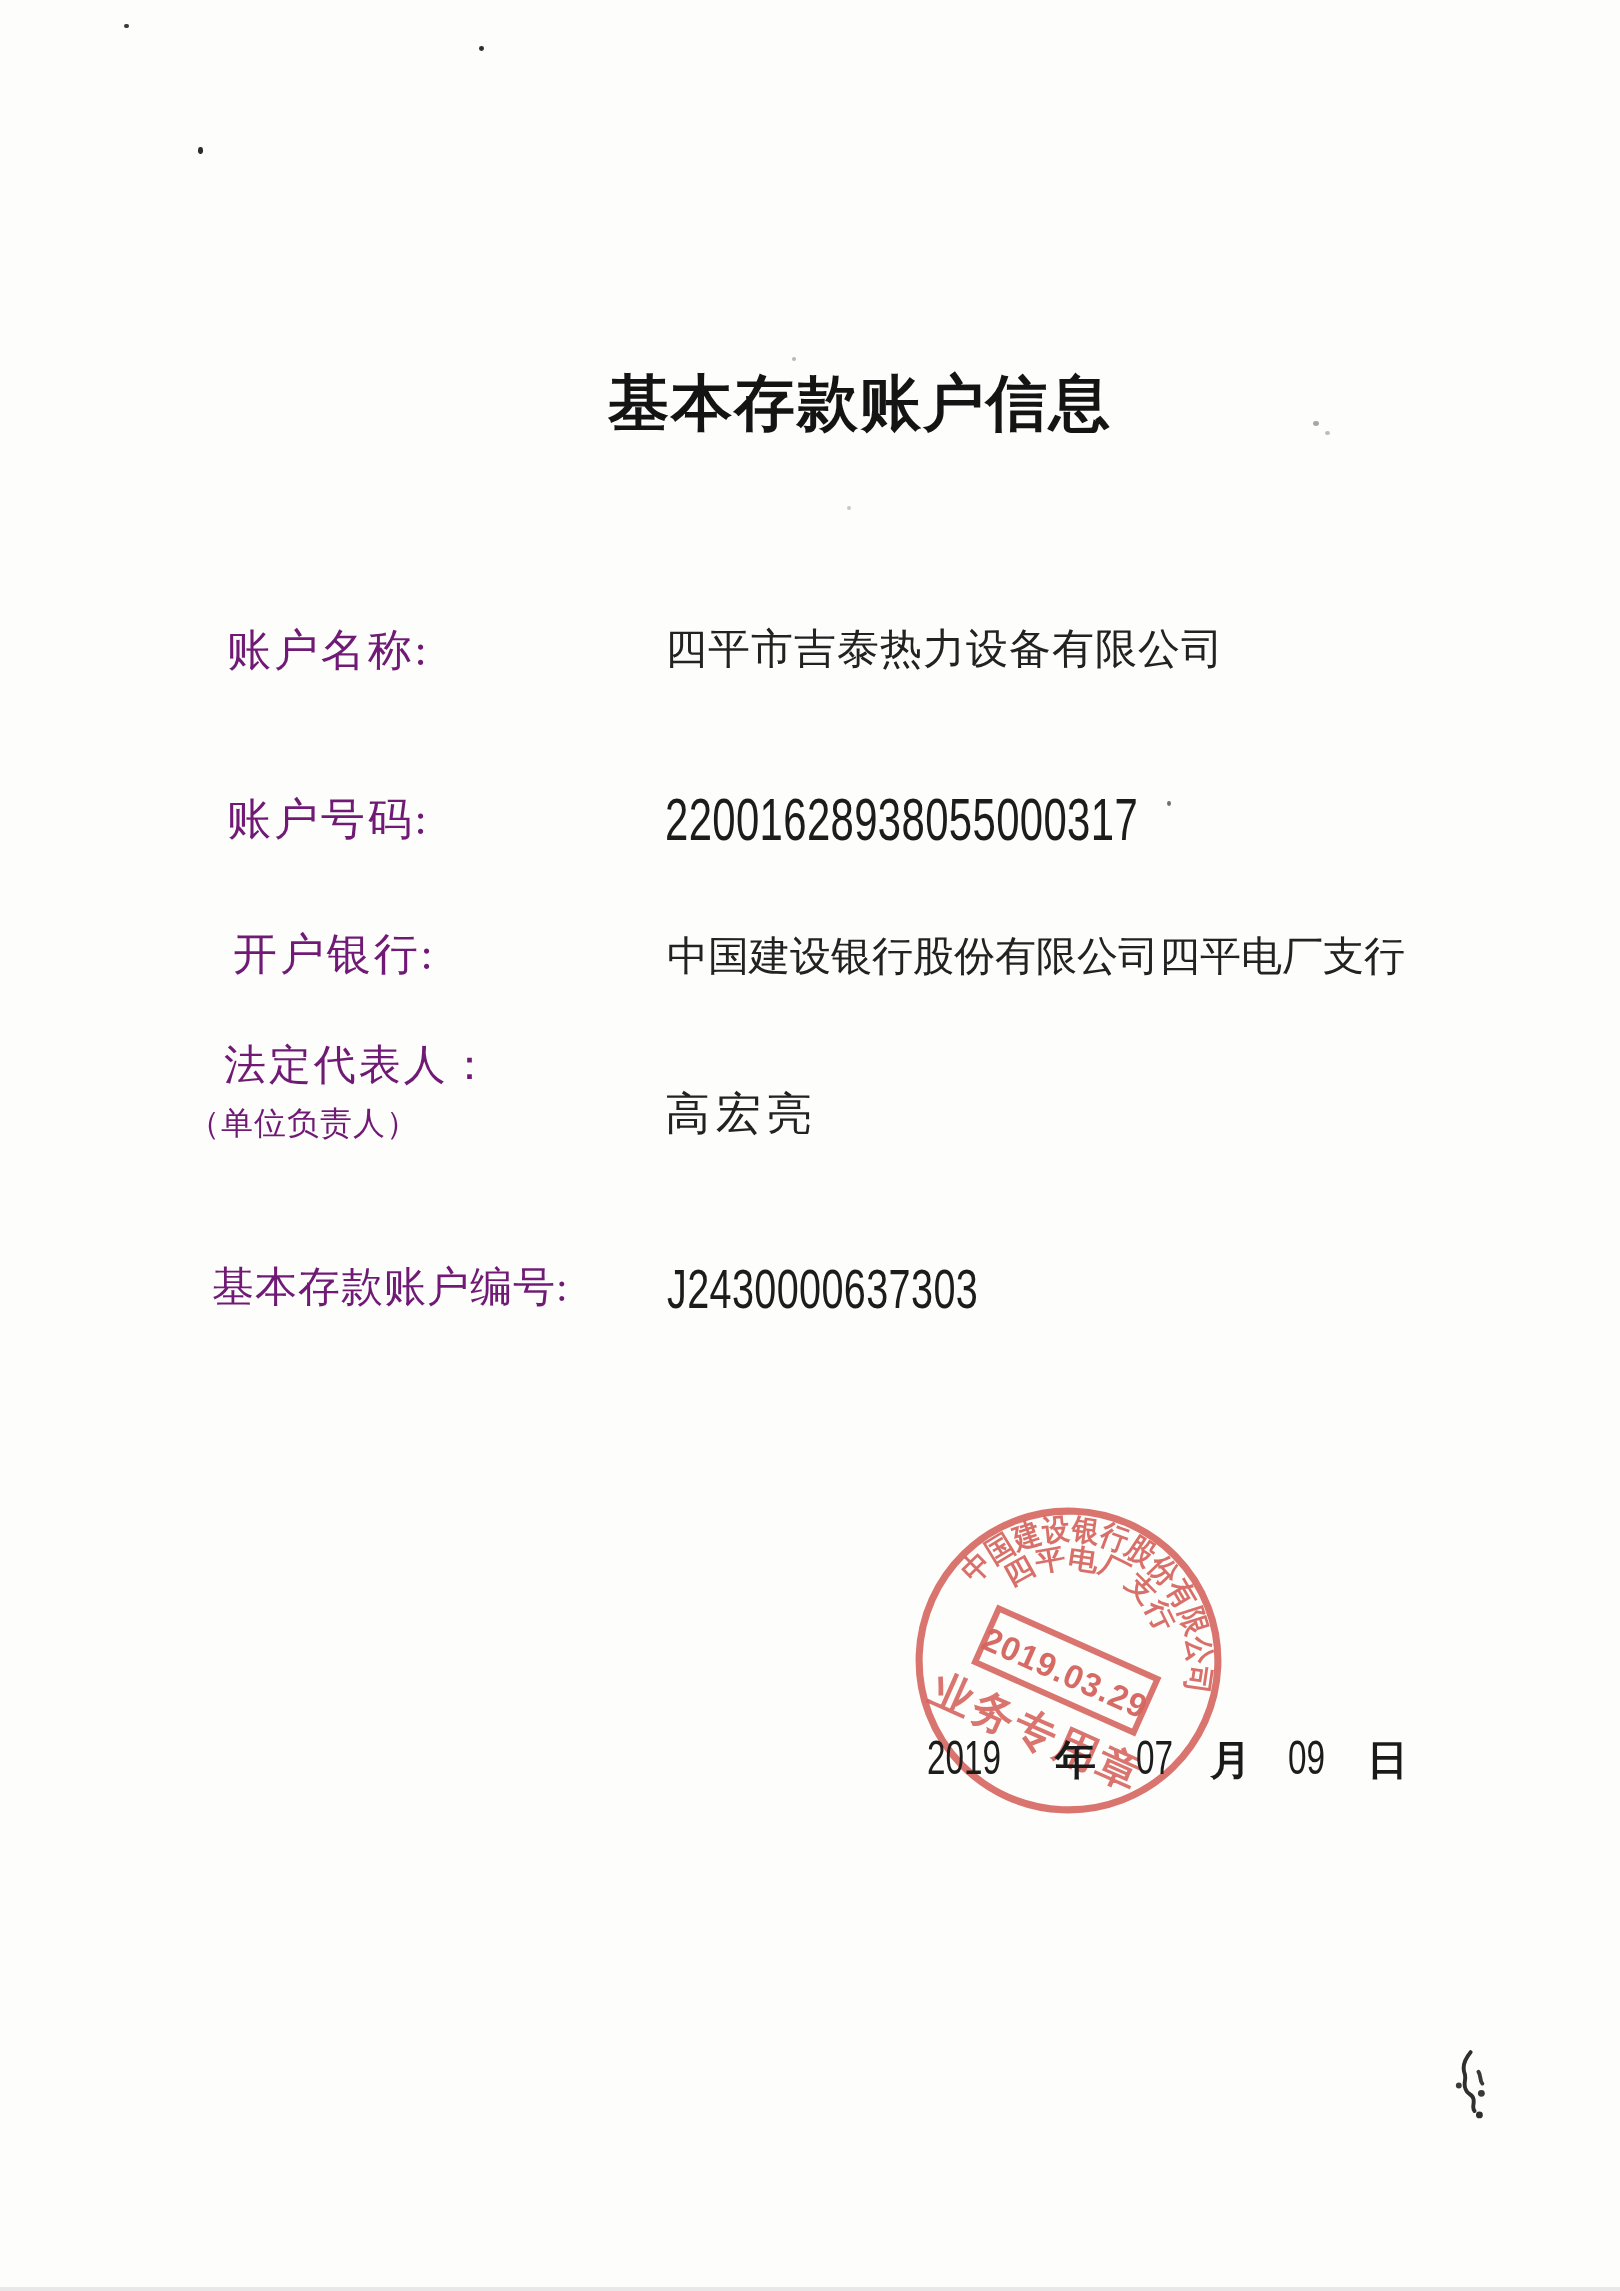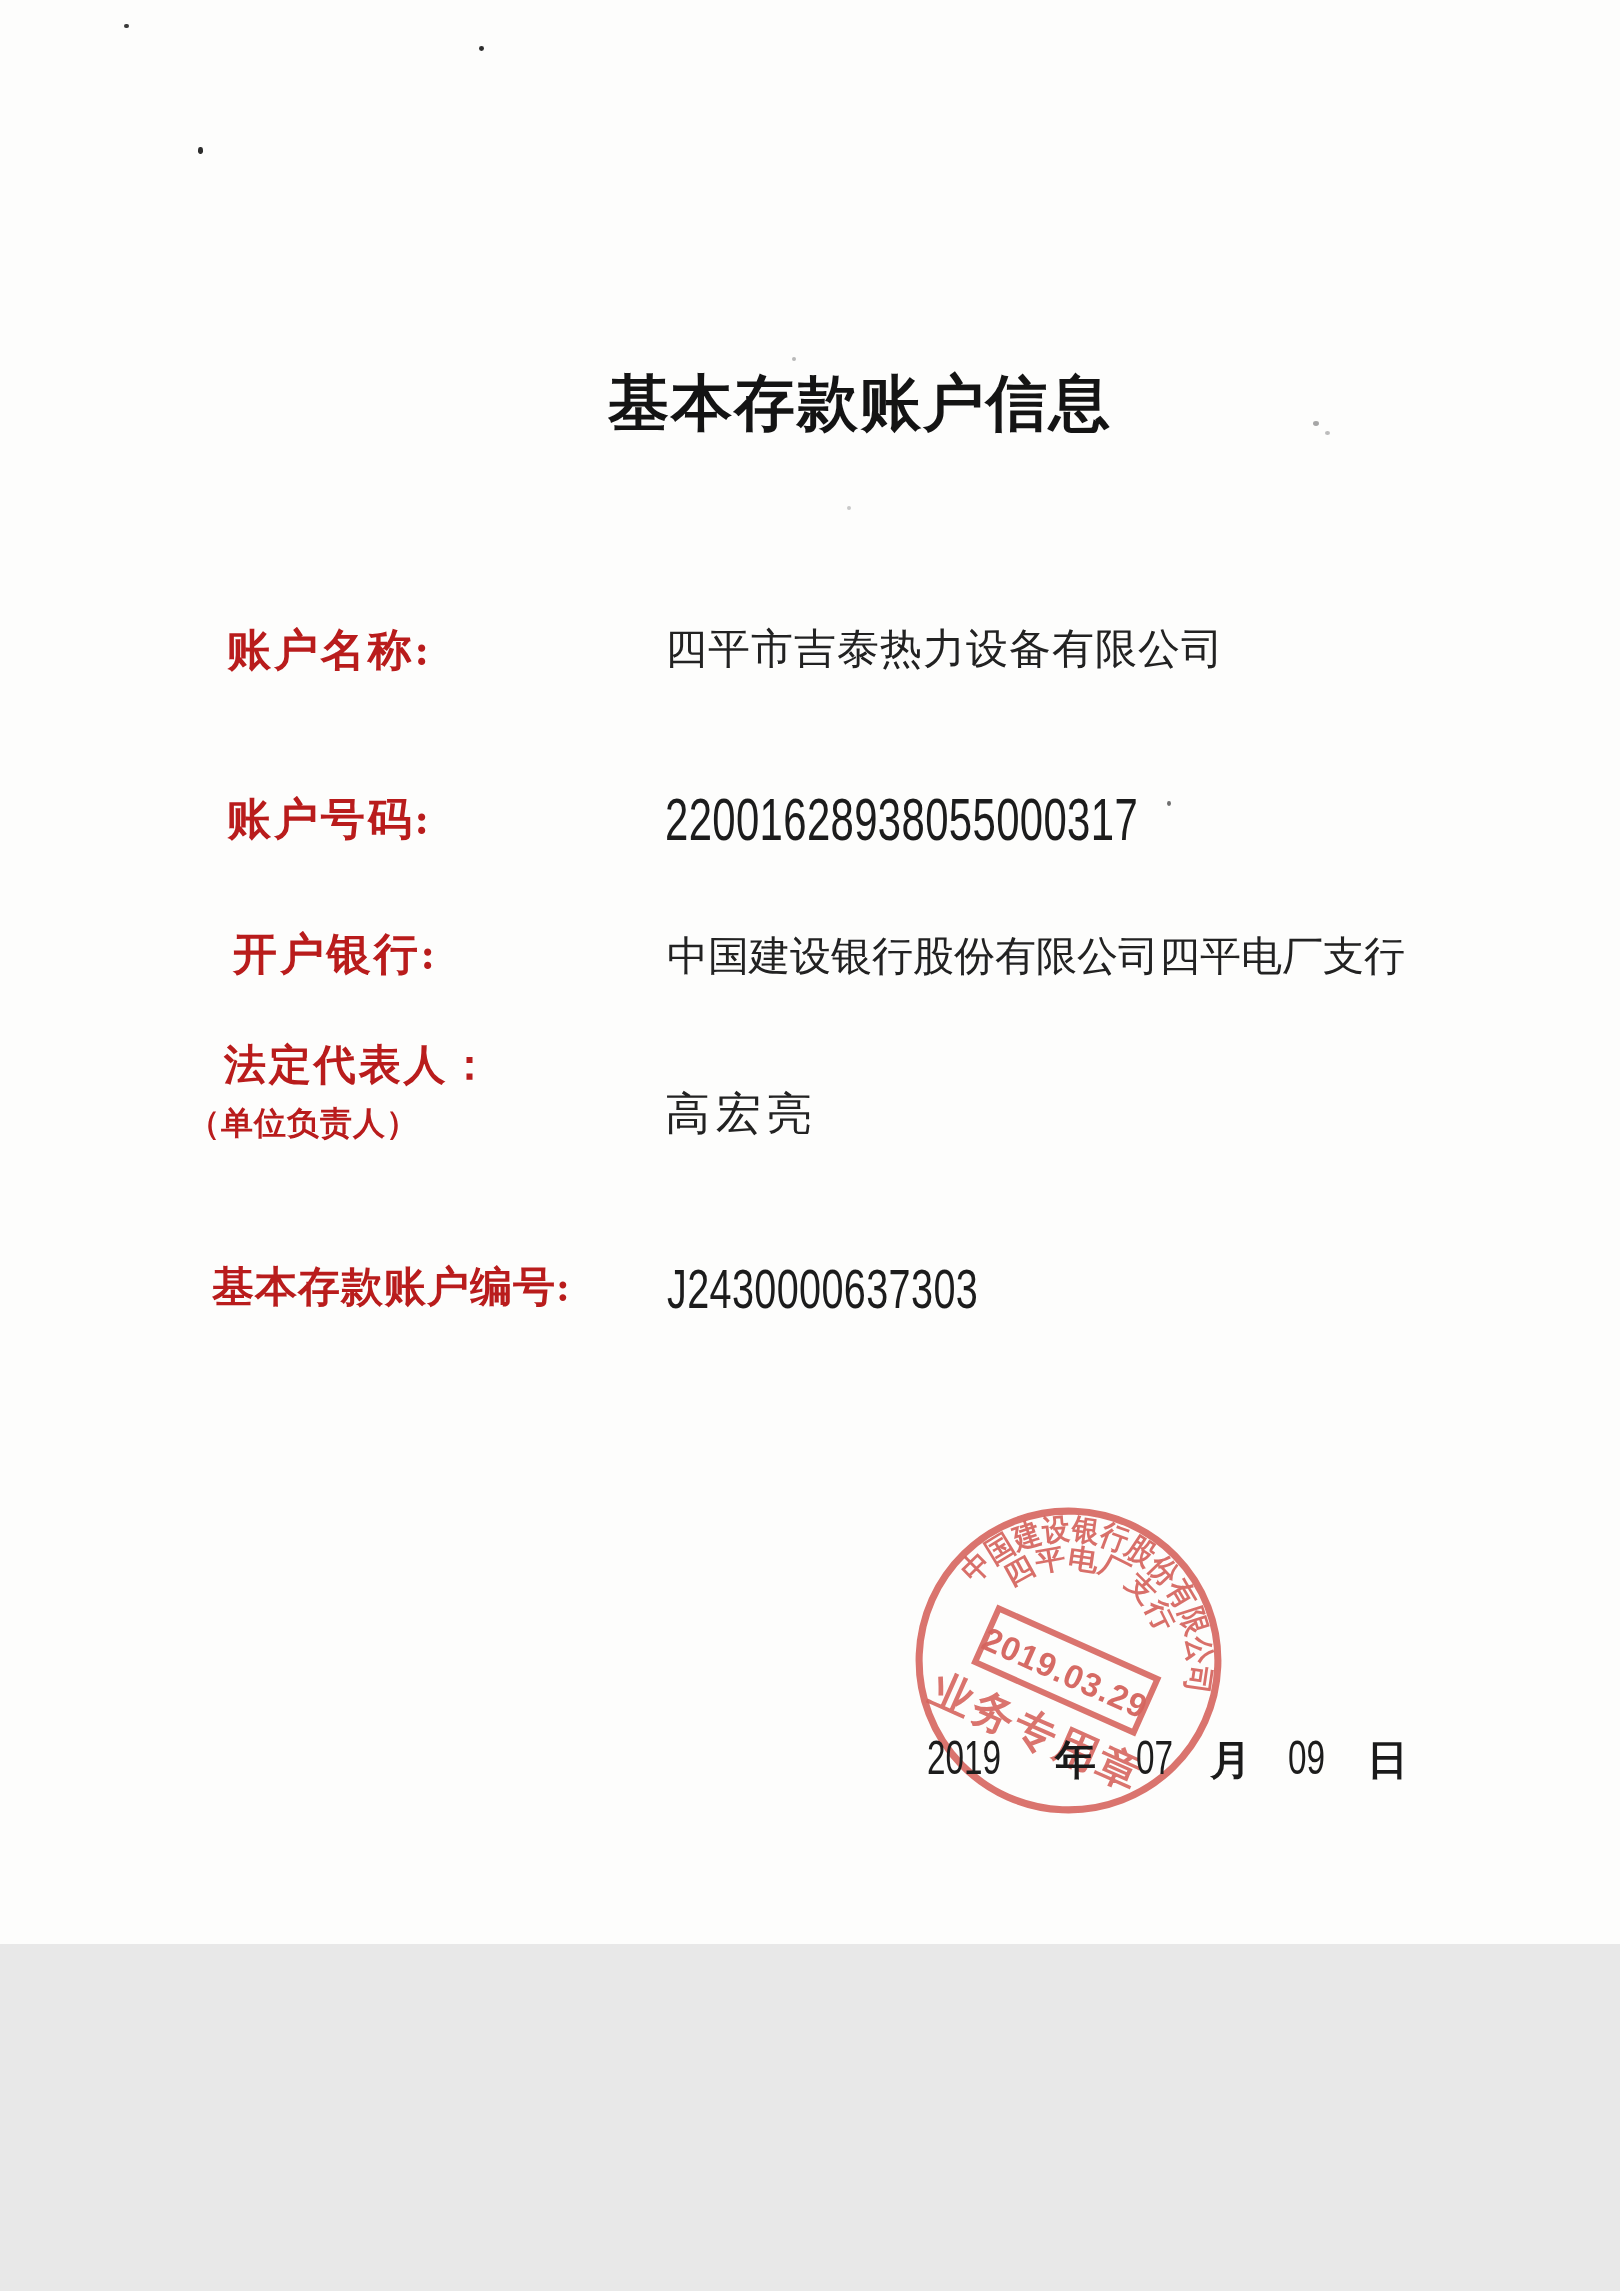--- a/index.html
+++ b/index.html
@@ -1,31 +1,31 @@
 <!DOCTYPE html>
 <html><head>
 <meta charset="utf-8">
 <style>
   html,body{margin:0;padding:0;background:#e8e8e8;}
   *{box-sizing:border-box;}
   .page{
     position:relative;
-    width:1620px;height:1944px;
+    width:1620px;height:2287px;
     background:#fdfdfc;
     overflow:hidden;
     font-family:"Liberation Serif","DejaVu Serif",serif;
     color:#1e1e1e;
   }
   .abs{position:absolute;white-space:nowrap;}
   .doc-title{
     left:608px;top:363px;
     font-size:61px;font-weight:700;letter-spacing:2px;
     color:#141414;
   }
-  .lbl{font-weight:700;font-size:44px;letter-spacing:2.9px;color:#b91c1c;}
+  .lbl{font-weight:400;font-size:44px;letter-spacing:2.9px;color:#701a75;}
   .val{font-weight:500;font-size:42px;letter-spacing:1px;color:#222;}
   .digits{
     font-family:"Liberation Sans","DejaVu Sans",sans-serif;
     display:inline-block;transform-origin:0 0;
     color:#1c1c1c;font-weight:500;
   }
   .num-20{font-size:59px;transform:scaleX(.71);letter-spacing:0.5px;}
   .num-14{font-size:55px;transform:scaleX(.72);letter-spacing:0.5px;}
   .r1-lbl{left:227px;top:621px;}
   .r1-val{left:665px;top:621px;}

